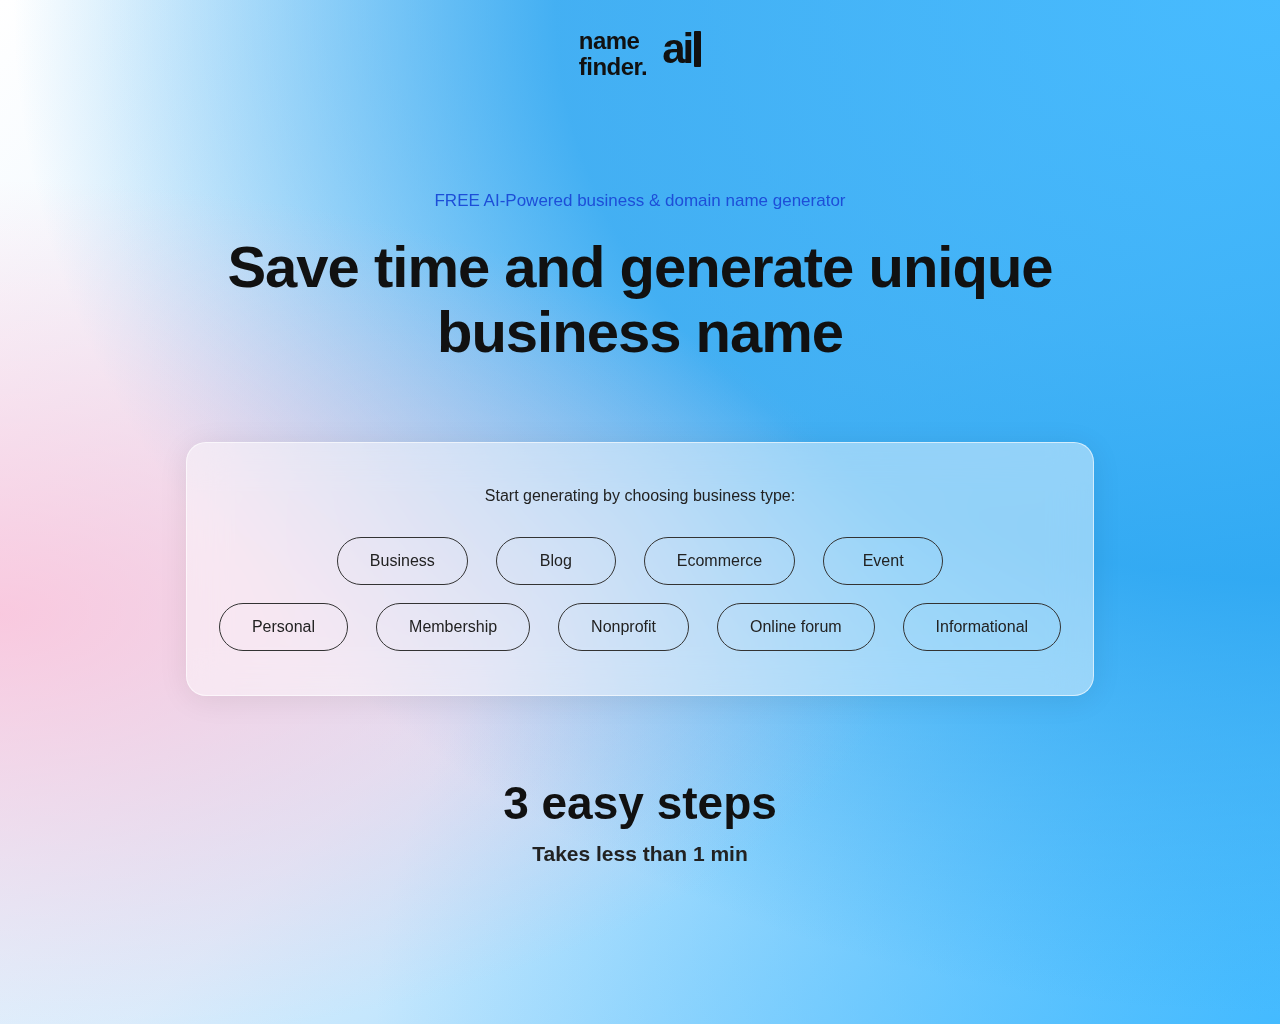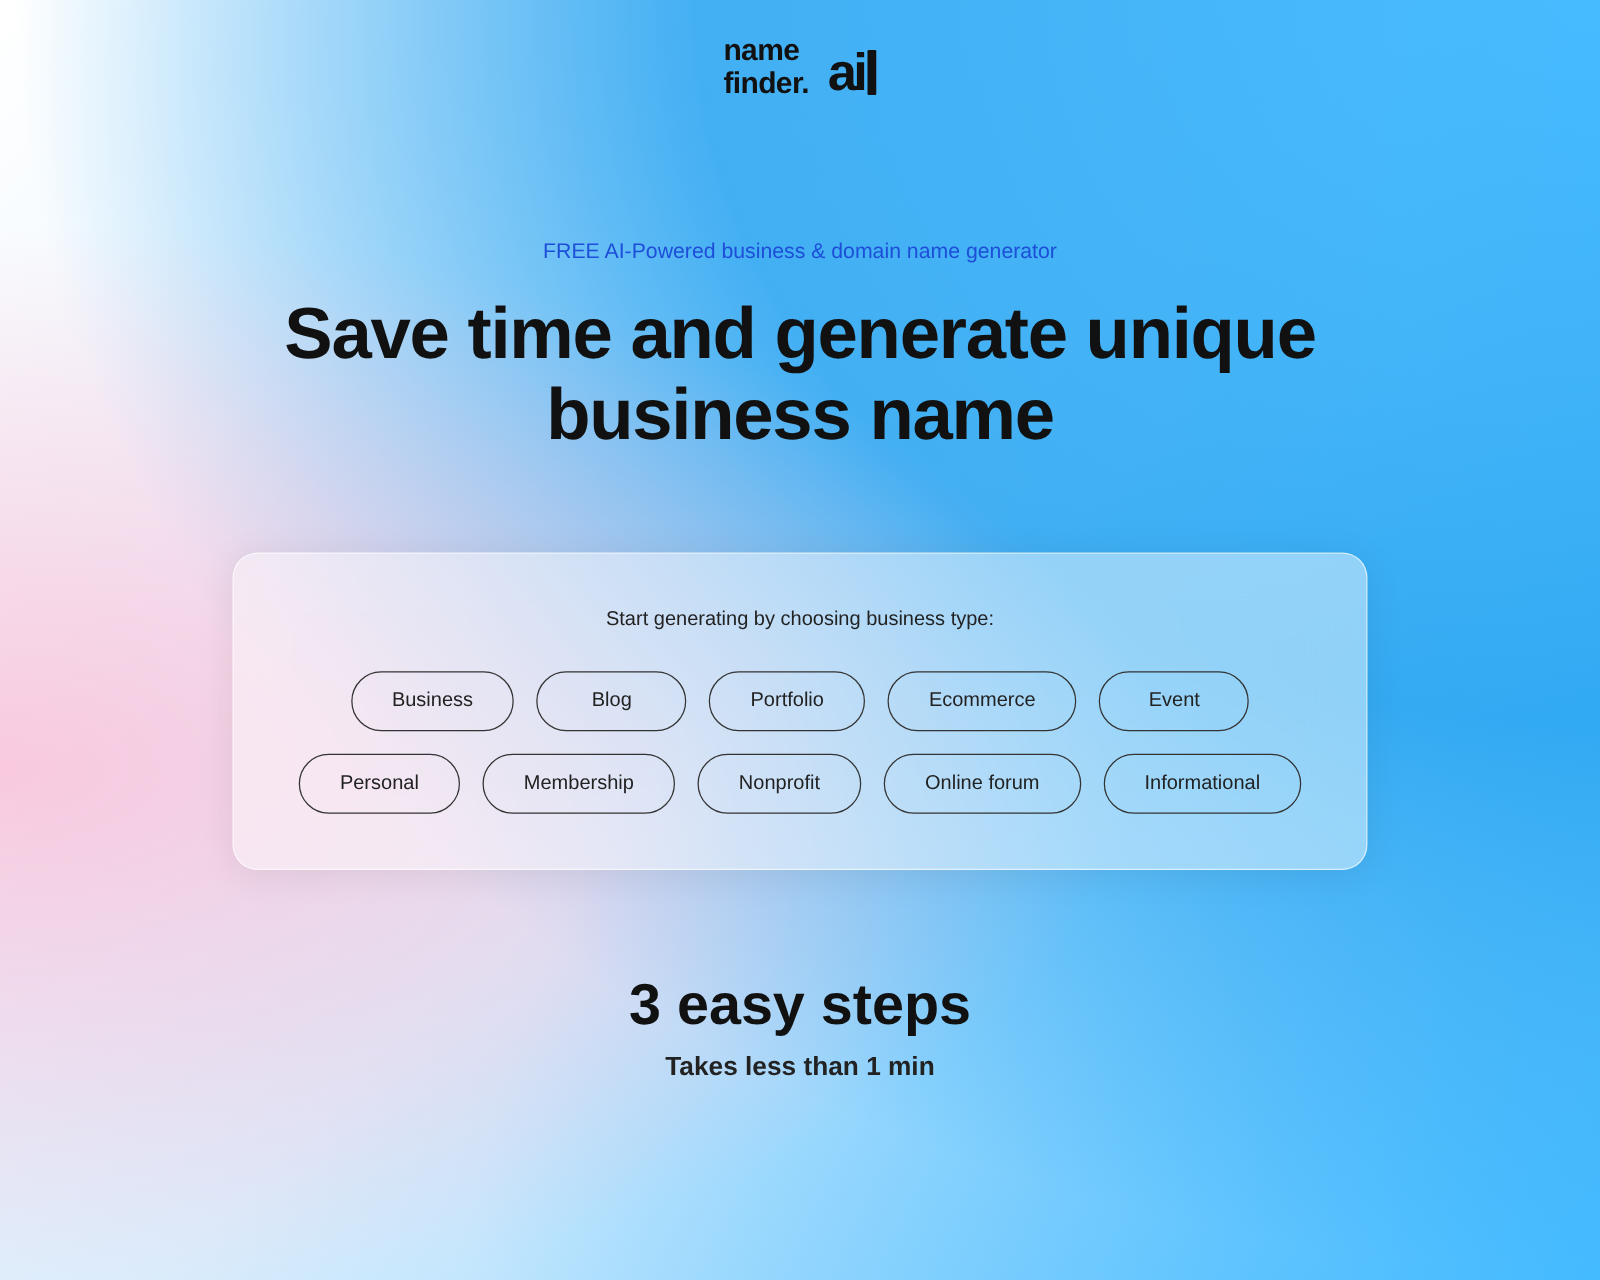--- a/index.html
+++ b/index.html
@@ -41,21 +41,21 @@
     
     .header {
       padding-top: 28px;
       display: flex;
       justify-content: center;
       width: 100%;
     }
 
     .logo-container {
       display: flex;
-      align-items: flex-end;
+      align-items: flex-start;
       gap: 0;
     }
 
     
     .hero {
       margin-top: 110px;
       text-align: center;
       padding: 0 80px;
     }
 
@@ -99,21 +99,21 @@
 
     .button-grid {
       display: flex;
       flex-direction: column;
       gap: 18px;
       align-items: center;
     }
 
     .button-row {
       display: flex;
-      gap: 18px;
+      gap: 28px;
       justify-content: center;
     }
 
     .type-button {
       border: 1.5px solid #333;
       background: transparent;
       border-radius: 50px;
       padding: 14px 32px;
       font-size: 16px;
       font-weight: 500;
@@ -169,21 +169,20 @@
       <span>Save time and generate unique business name</span><br>
     </h1>
   </section>
 
   <div class="card">
     <p class="card-label">Start generating by choosing business type:</p>
     <div class="button-grid">
       <div class="button-row">
         <button class="type-button">Business</button>
         <button class="type-button">Blog</button>
-        <button class="type-button">Portfolio</button>
         <button class="type-button">Ecommerce</button>
         <button class="type-button">Event</button>
       </div>
       <div class="button-row">
         <button class="type-button">Personal</button>
         <button class="type-button">Membership</button>
         <button class="type-button">Nonprofit</button>
         <button class="type-button">Online forum</button>
         <button class="type-button">Informational</button>
       </div>

